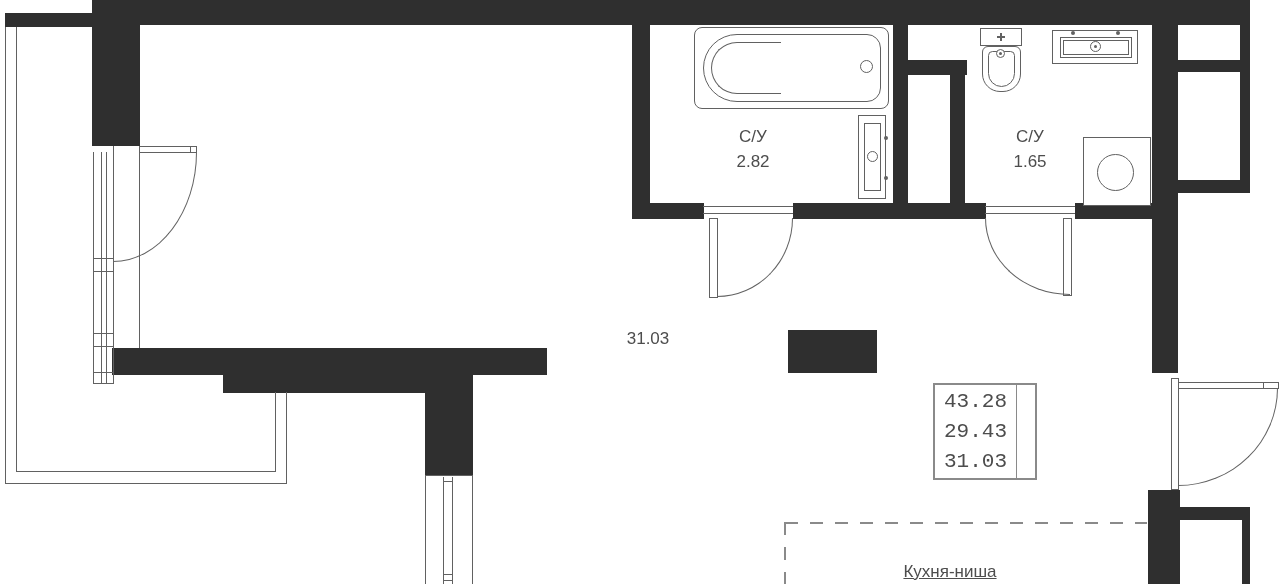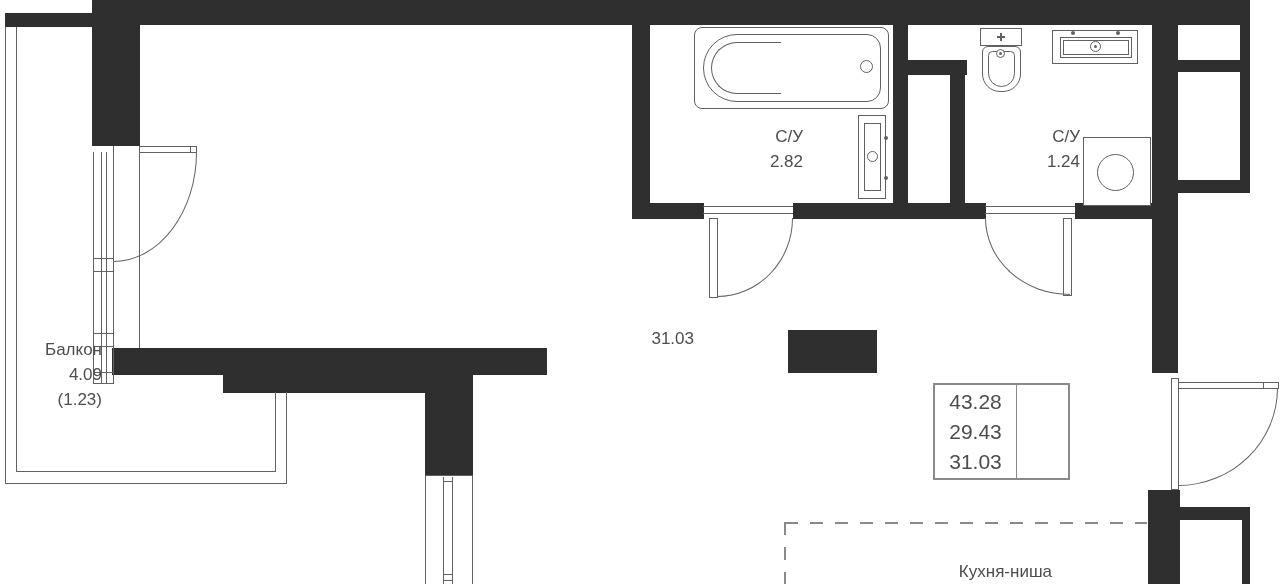--- a/index.html
+++ b/index.html
@@ -16,27 +16,27 @@
   }
   .wall{position:absolute;background:var(--wall);}
   .ln{position:absolute;background:var(--line);}
   .box{position:absolute;border:1px solid var(--line);background:#fff;box-sizing:border-box;}
   .nofill{background:transparent;}
   .circ{border-radius:50%;}
   .dot{position:absolute;background:var(--line);border-radius:50%;}
   .arc{position:absolute;box-sizing:border-box;background:transparent;}
   .arc.br{border-right:1px solid var(--line);border-bottom:1px solid var(--line);border-bottom-right-radius:100% 100%;}
   .arc.bl{border-left:1px solid var(--line);border-bottom:1px solid var(--line);border-bottom-left-radius:100% 100%;}
-  .lbl{position:absolute;color:var(--text);font-size:17px;line-height:25px;text-align:right;}
+  .lbl{position:absolute;color:var(--text);font-size:17px;line-height:25px;text-align:center;}
   .dash-h{position:absolute;height:2px;background:repeating-linear-gradient(90deg,#8a8a8a 0 13px,transparent 13px 25px);}
   .dash-v{position:absolute;width:2px;background:repeating-linear-gradient(180deg,#8a8a8a 0 13px,transparent 13px 25px);}
   .infobox{
-    position:absolute;left:933px;top:383px;width:137px;height:97px;
+    position:absolute;left:933px;top:383px;width:104px;height:97px;
     border:2px solid #8a8a8a;background:#fff;box-sizing:border-box;
-    display:flex;color:var(--text);
+    display:flex;color:var(--text);font-family:Liberation Mono, monospace;
   }
   .infobox .col-areas{
     width:81px;border-right:1px solid #8a8a8a;display:flex;flex-direction:column;
     justify-content:center;align-items:center;font-size:21px;line-height:30px;
   }
   .infobox .col-unit{
     flex:1;display:flex;justify-content:center;align-items:center;font-size:20px;
   }
 </style>
 </head>
@@ -139,41 +139,36 @@
   <div class="dot" style="left:1094px;top:45px;width:3px;height:3px;"></div>
   <div class="dot" style="left:1071px;top:31px;width:4px;height:4px;"></div>
   <div class="dot" style="left:1116px;top:31px;width:4px;height:4px;"></div>
 
   <div class="box" style="left:1083px;top:137px;width:68px;height:69px;"></div>
   <div class="box circ" style="left:1097px;top:154px;width:37px;height:37px;"></div>
 
   <div class="dash-h" style="left:785px;top:522px;width:362px;"></div>
   <div class="dash-v" style="left:784px;top:522px;height:62px;"></div>
 
-  <div class="lbl" style="left:6px;top:337px;width:96px;">
-    <div>Балкон</div>
-    <div>4.09</div>
-    <div>(1.23)</div>
-  </div>
 
   <div class="lbl" style="left:703px;top:124px;width:100px;">
     <div>С/У</div>
     <div>2.82</div>
   </div>
 
   <div class="lbl" style="left:980px;top:124px;width:100px;">
     <div>С/У</div>
-    <div>1.24</div>
+    <div>1.65</div>
   </div>
 
   <div class="lbl" style="left:602px;top:326px;width:92px;">
     <div>31.03</div>
   </div>
 
-  <div class="lbl" style="left:848px;top:559px;width:204px;">
+  <div class="lbl" style="left:848px;top:559px;width:204px;text-decoration:underline;">
     <div>Кухня-ниша</div>
   </div>
 
   <div class="infobox">
     <div class="col-areas">
       <div>43.28</div>
       <div>29.43</div>
       <div>31.03</div>
     </div>
   </div>

